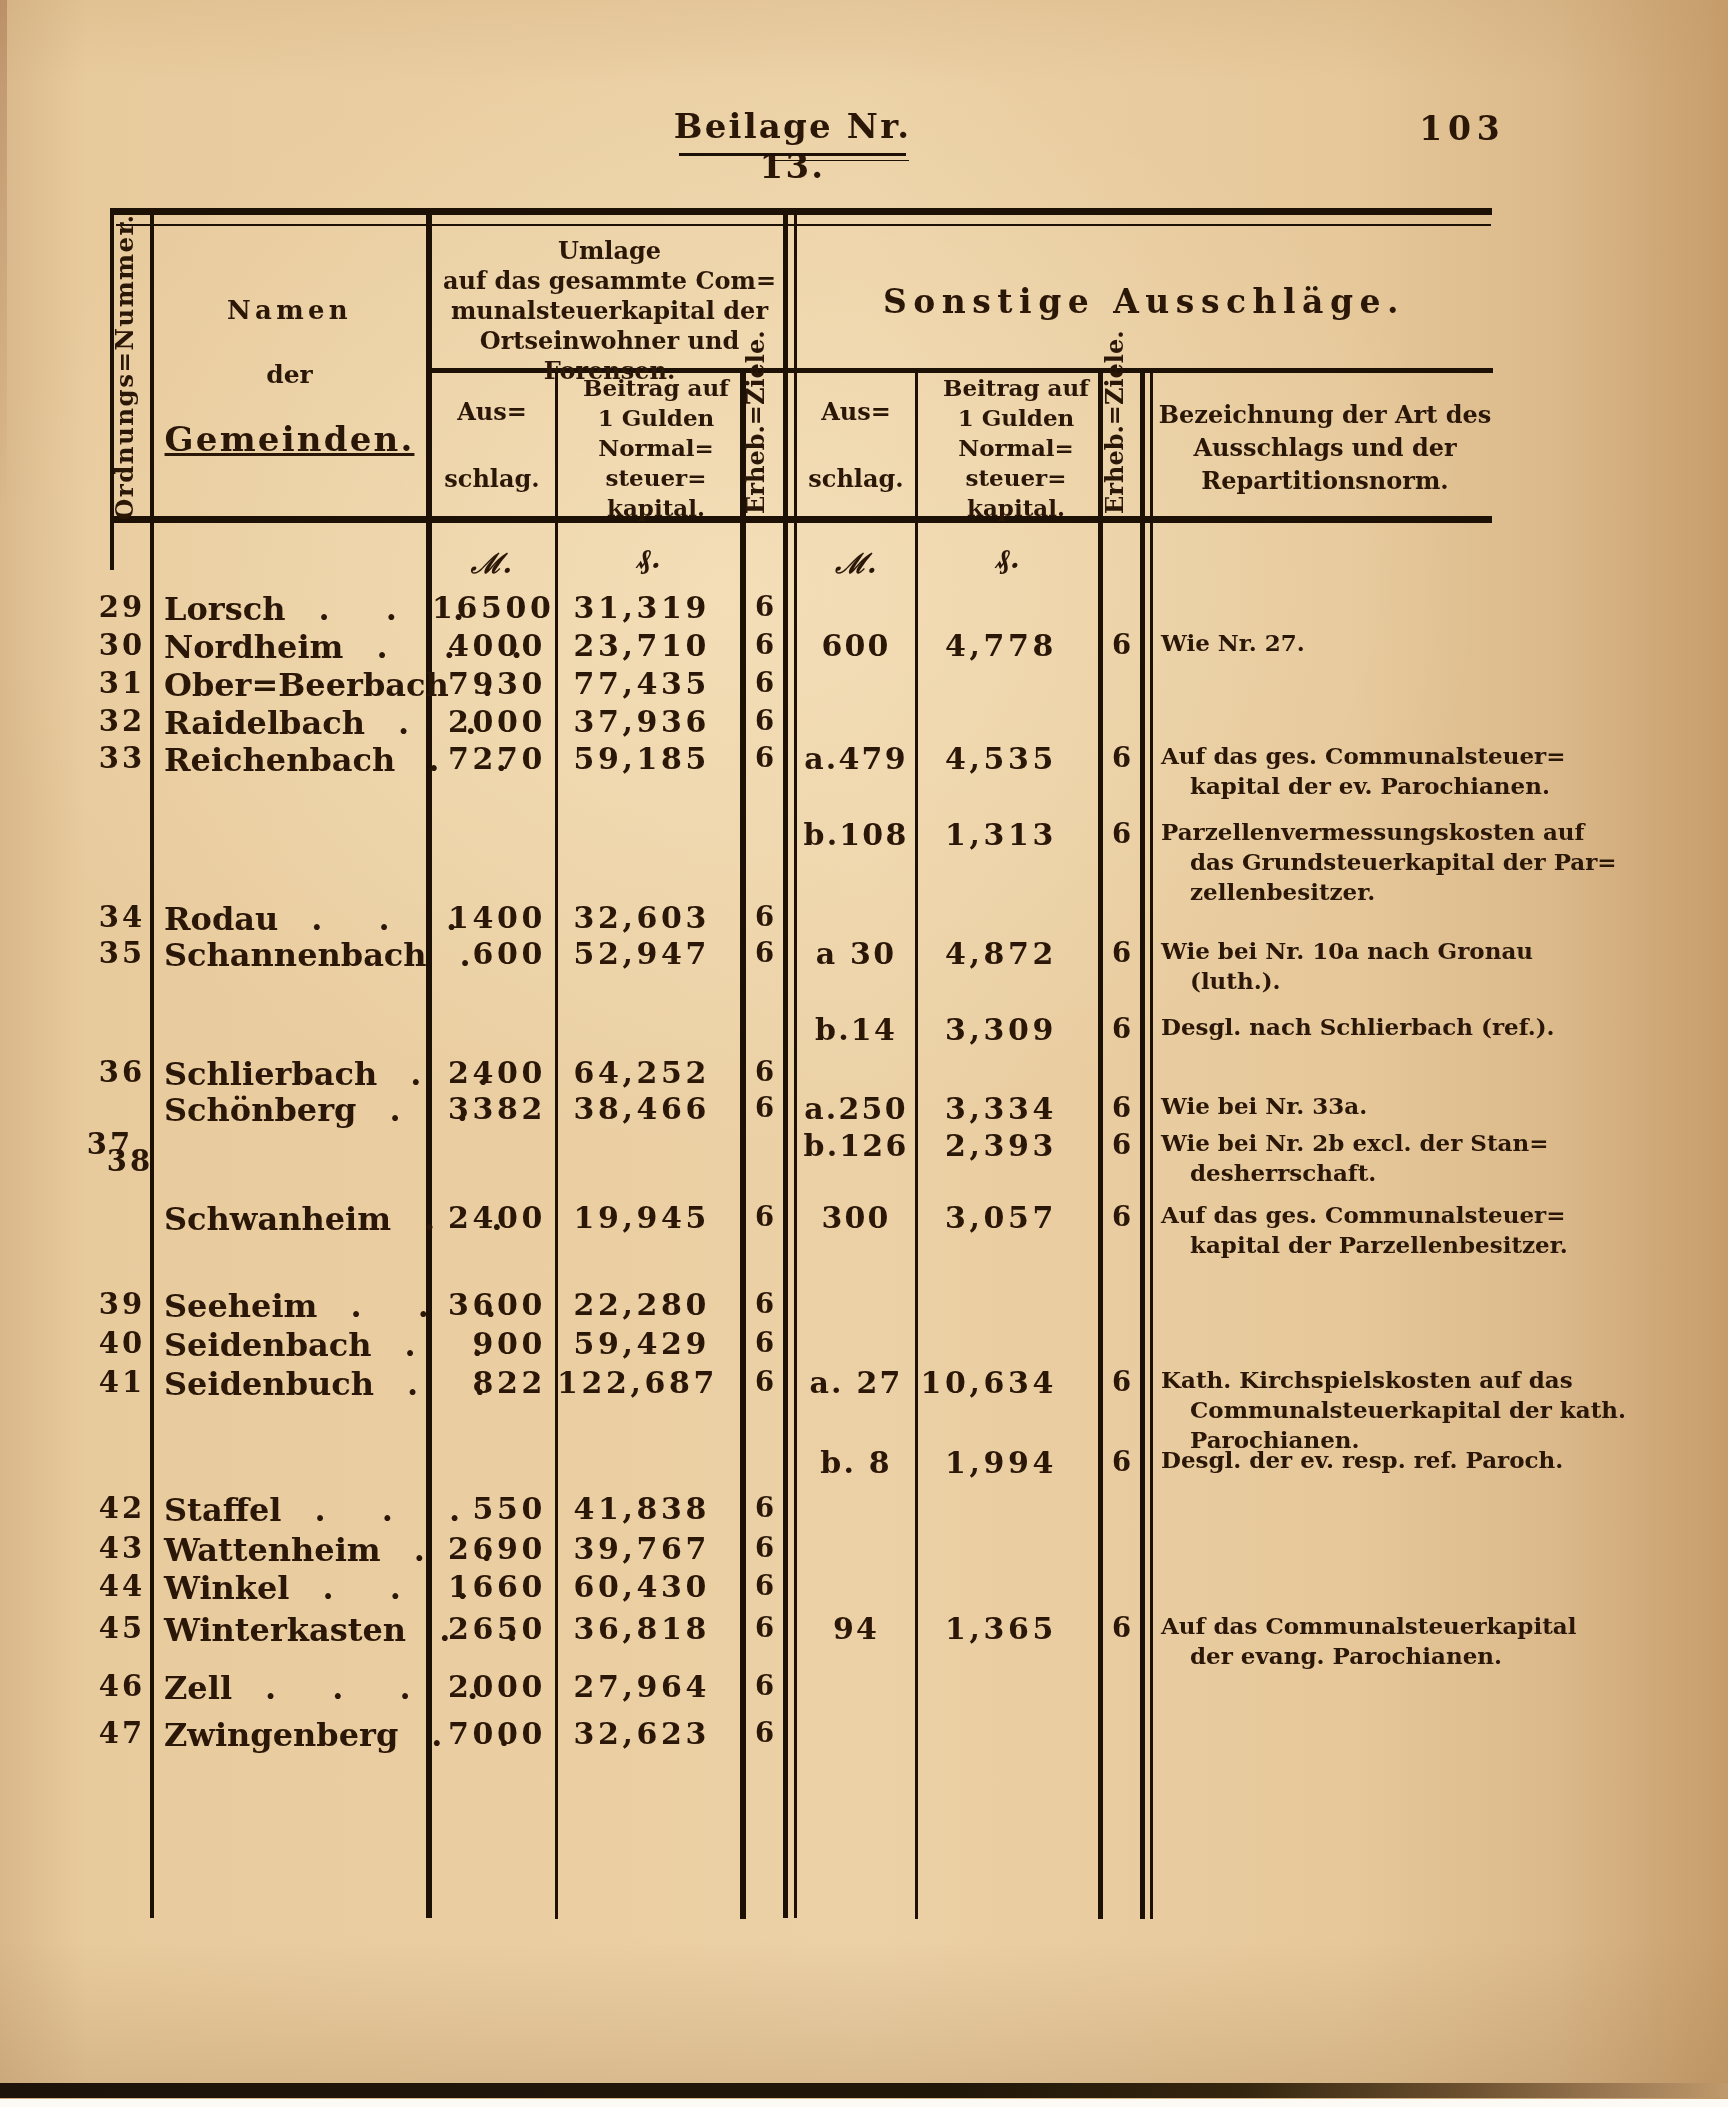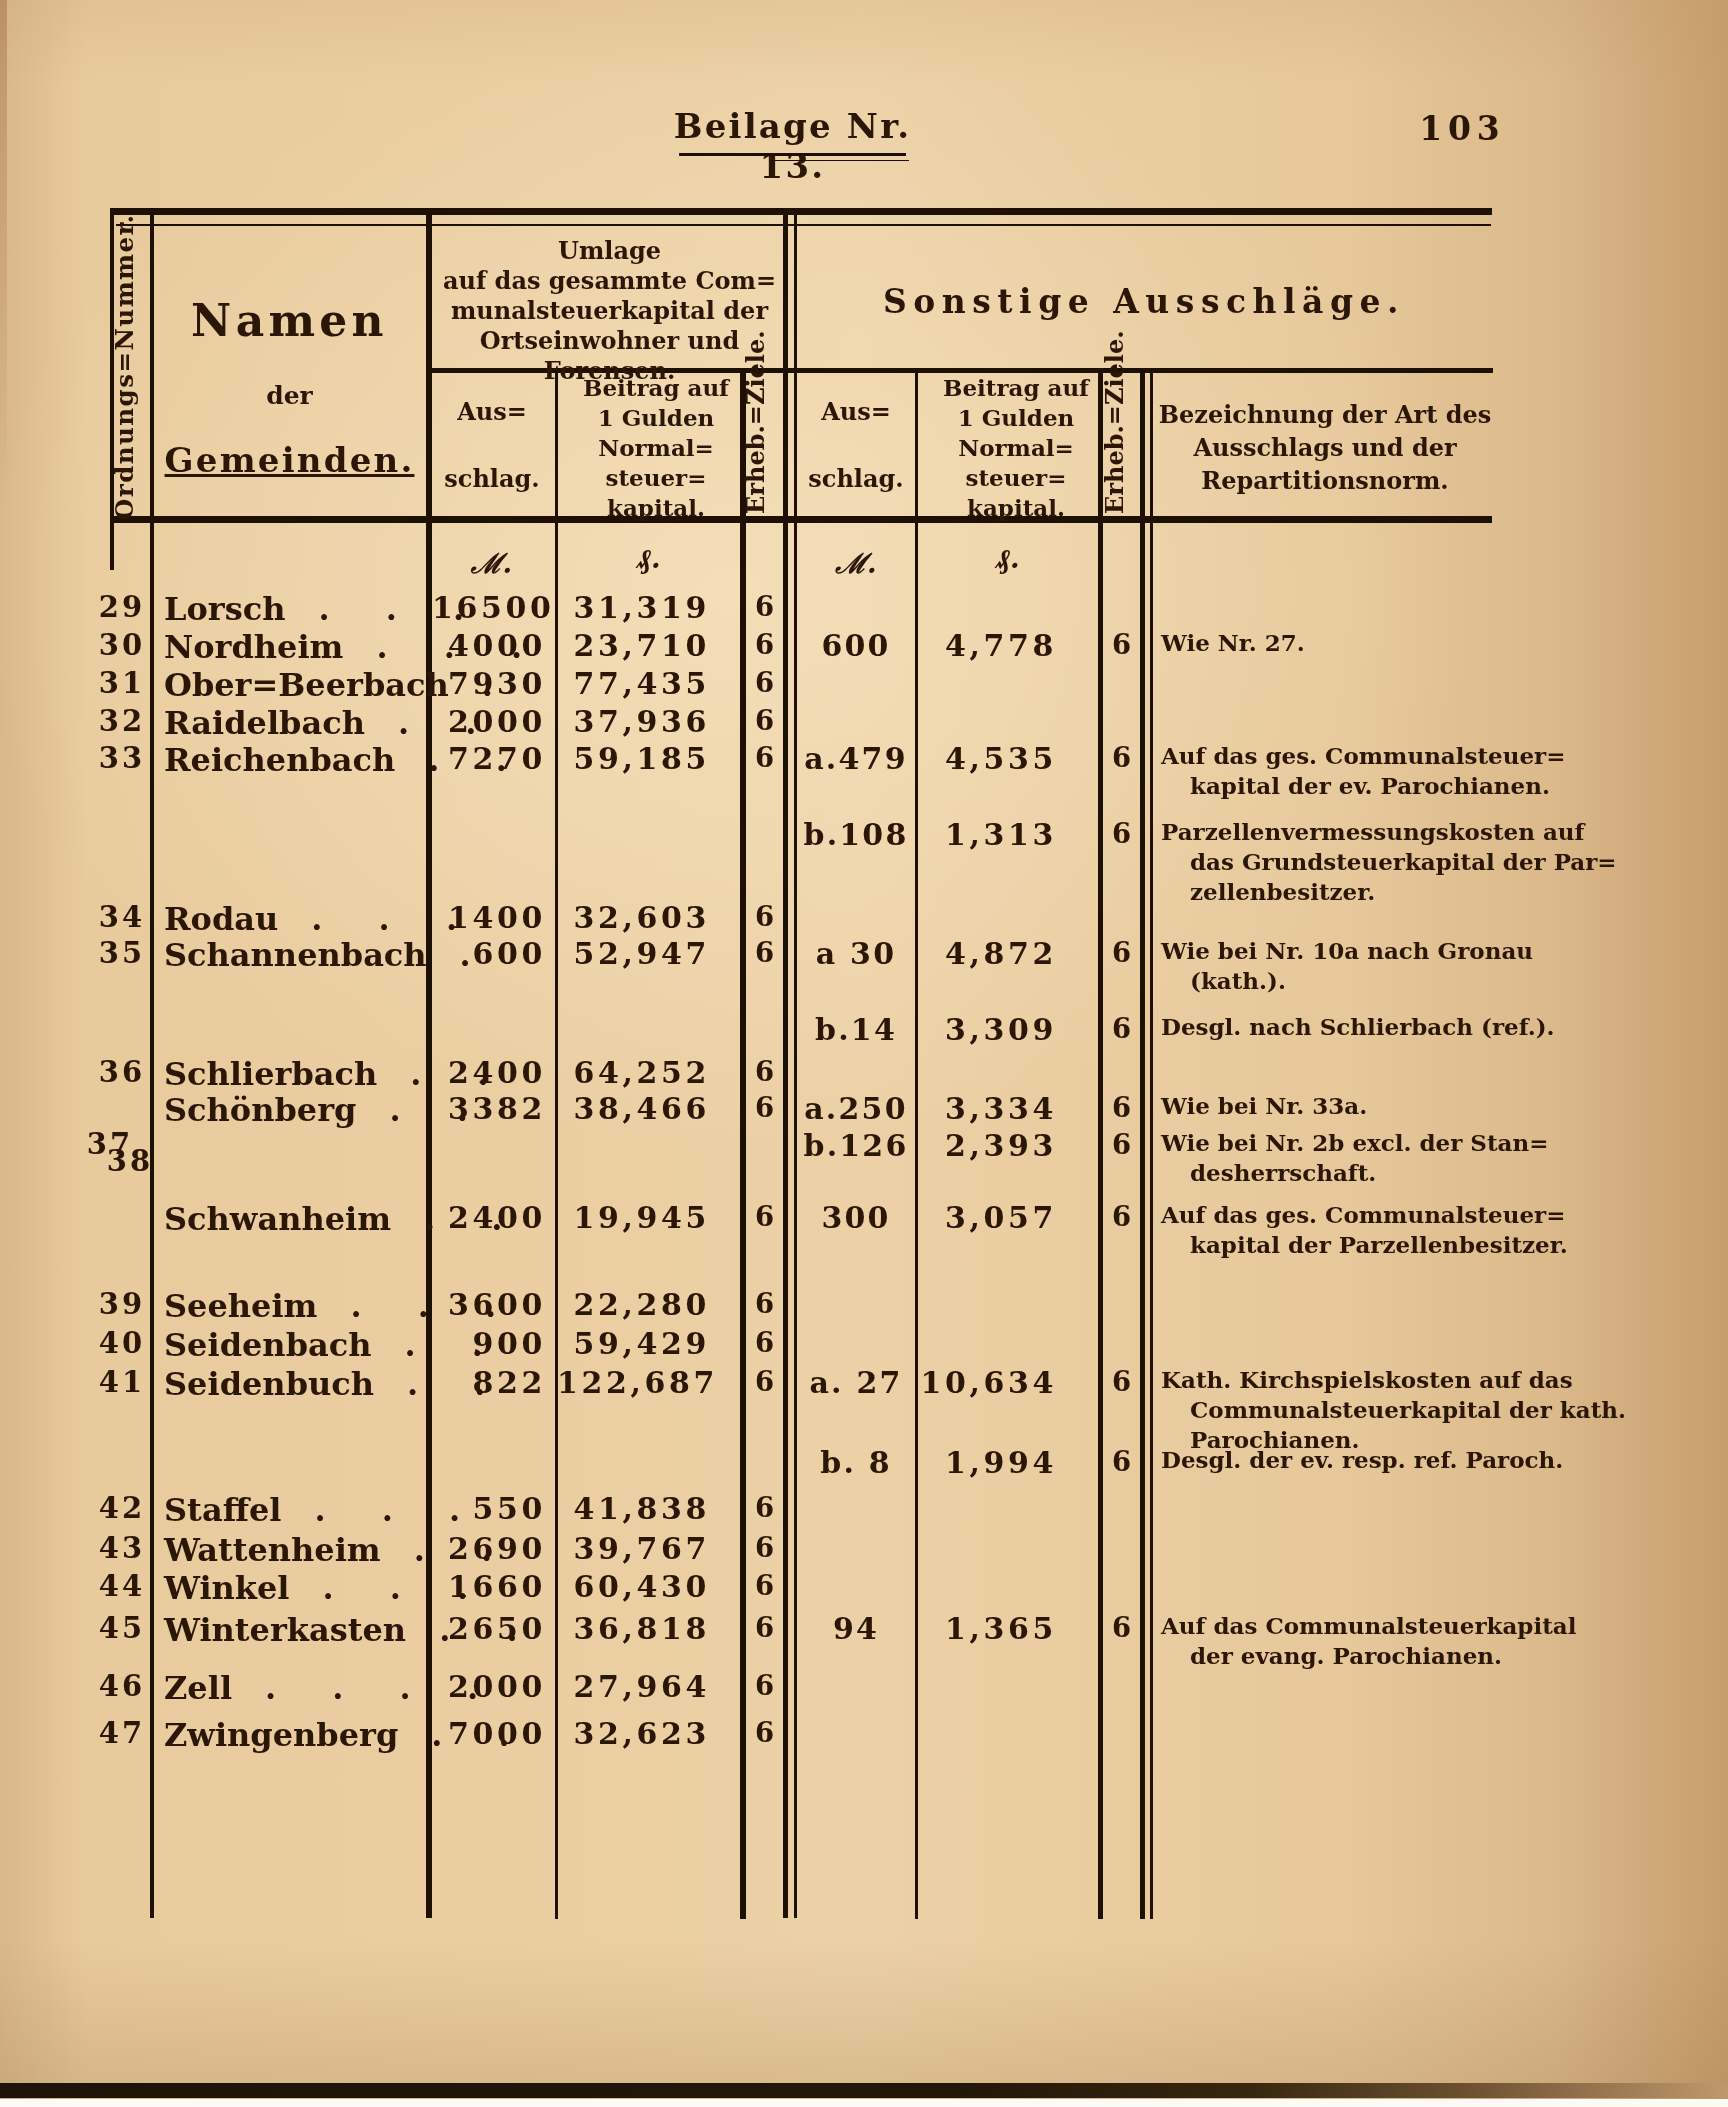--- a/index.html
+++ b/index.html
@@ -21,21 +21,21 @@
   .head-title{position:absolute;left:655px;top:106px;width:275px;text-align:center;
     font-size:34px;font-weight:700;letter-spacing:2.2px;}
   .page-number{position:absolute;left:1412px;top:109px;width:101px;text-align:center;
     font-size:33px;font-weight:700;letter-spacing:5.8px;}
 
   
   .h-ordnung{position:absolute;left:110px;top:230px;width:41px;height:290px;
     writing-mode:vertical-rl;transform:rotate(180deg);text-align:center;
     font-size:24.6px;font-weight:700;letter-spacing:1.4px;}
   .h-namen{position:absolute;left:151px;top:295px;width:277px;text-align:center;font-weight:700;}
-  .h-namen .l1{font-size:44px;letter-spacing:4.3px;display:block;}
+  .h-namen .l1{font-size:26px;letter-spacing:4.3px;display:block;}
   .h-namen .l2{font-size:25px;display:block;margin-top:35px;}
   .h-namen .l3{font-size:34px;letter-spacing:2.2px;display:block;margin-top:30px;text-decoration:underline;}
   .h-group1{position:absolute;left:429px;top:236px;width:361px;text-align:center;
     font-size:24px;line-height:30px;font-weight:700;}
   .h-group2{position:absolute;left:795px;top:282px;width:698px;text-align:center;
     font-size:33px;letter-spacing:6.5px;font-weight:700;}
   .h-sub2{position:absolute;display:flex;flex-direction:column;justify-content:space-between;
     text-align:center;font-size:24px;font-weight:700;}
   .h-beitrag{position:absolute;text-align:center;font-size:23px;line-height:30px;font-weight:700;margin-left:8px;}
   .h-erheb{position:absolute;writing-mode:vertical-rl;transform:rotate(180deg);
@@ -200,21 +200,21 @@
       <div class="cell c-nr" style="left: 94px; top: 936px; width: 51px;">35</div>
       <div class="cell c-name" style="left: 164px; top: 936px; width: 261px;"><span>Schannenbach</span><span class="dots">.</span></div>
       <div class="cell c-num" style="left: 432px; top: 936px; width: 114px;">600</div>
       <div class="cell c-num" style="left: 557px; top: 936px; width: 153px;">52,947</div>
       <div class="cell c-ziel" style="left: 746px; top: 936px; width: 37px;">6</div>
       <div class="cell c-aus2" style="left: 797px; top: 936px; width: 118px;">a 30</div>
       <div class="cell c-num" style="left: 918px; top: 936px; width: 139px;">4,872</div>
       <div class="cell c-ziel" style="left: 1103px; top: 936px; width: 37px;">6</div>
       <div class="cell c-note" style="left: 1161px; top: 936px; width: 333px;">
         <span class="nl">Wie bei Nr. 10a nach Gronau</span>
-        <span class="nl ind">(kath.).</span>
+        <span class="nl ind">(luth.).</span>
       </div>
       <div class="cell c-aus2" style="left: 797px; top: 1012px; width: 118px;">b.14</div>
       <div class="cell c-num" style="left: 918px; top: 1012px; width: 139px;">3,309</div>
       <div class="cell c-ziel" style="left: 1103px; top: 1012px; width: 37px;">6</div>
       <div class="cell c-note" style="left: 1161px; top: 1012px; width: 333px;">
         <span class="nl">Desgl. nach Schlierbach (ref.).</span>
       </div>
       <div class="cell c-nr" style="left: 94px; top: 1055px; width: 51px;">36</div>
       <div class="cell c-name" style="left: 164px; top: 1055px; width: 261px;"><span>Schlierbach</span><span class="dots">. .</span></div>
       <div class="cell c-num" style="left: 432px; top: 1055px; width: 114px;">2400</div>

